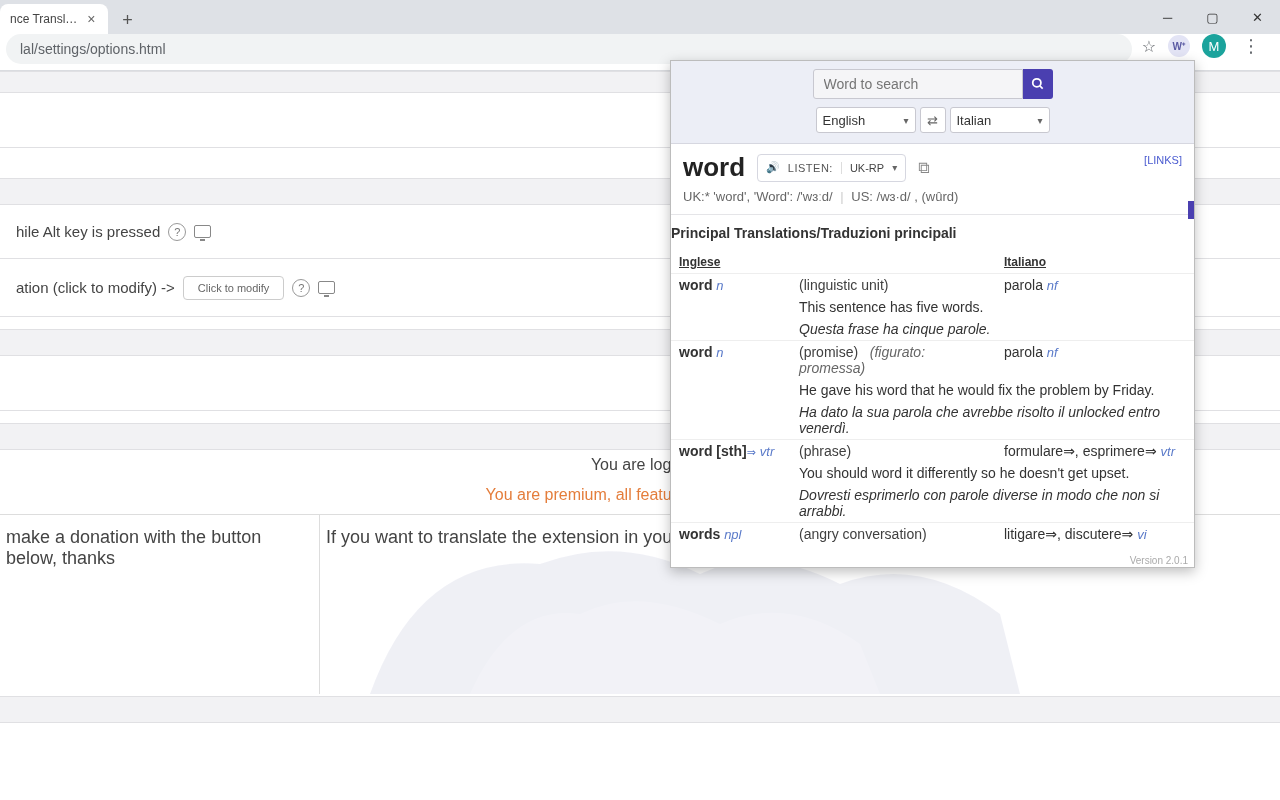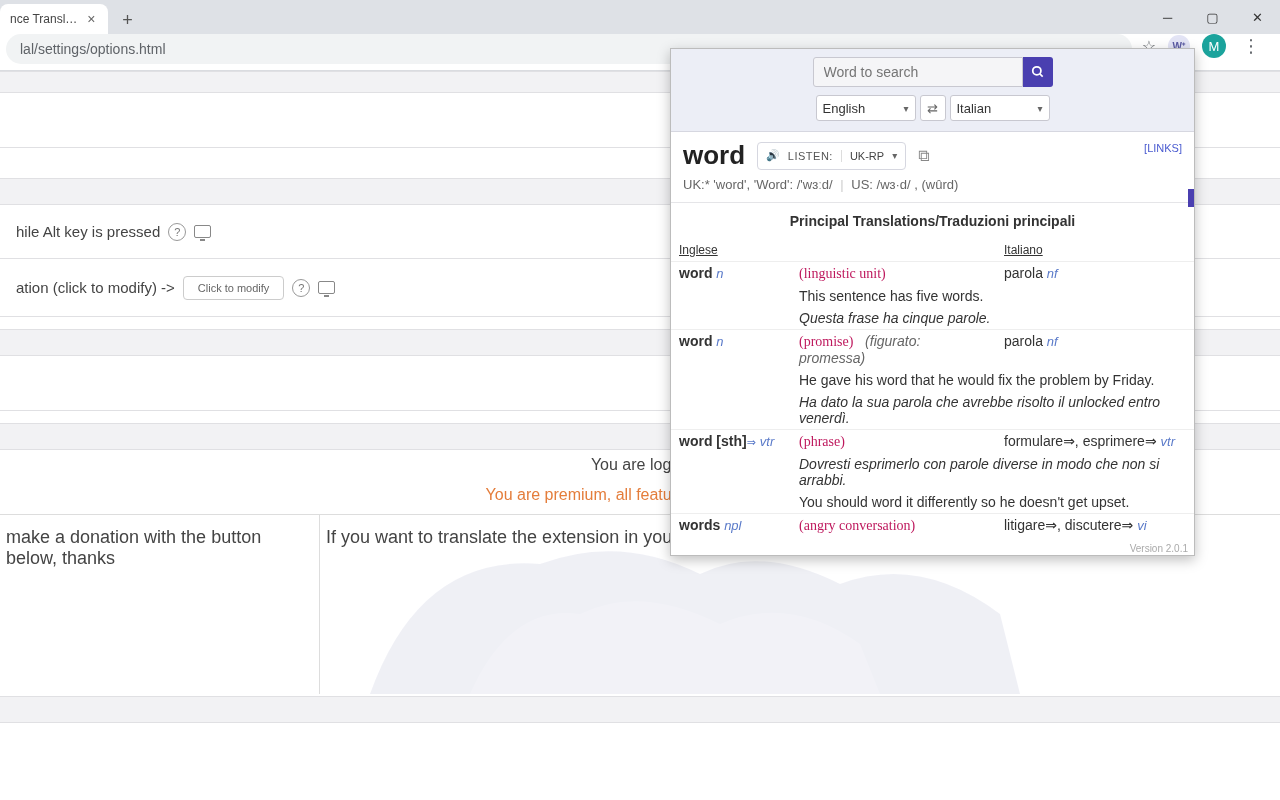--- a/index.html
+++ b/index.html
@@ -32,21 +32,21 @@
   
   .login-text { text-align: center; font-size: 16px; color: #444; padding: 6px 0; }
   .premium-text { text-align: center; font-size: 16px; color: #e47d3b; padding: 6px 0 10px; }
   
   .footer2col { display: flex; border-top: 1px solid #ddd; height: 180px; position: relative; }
   .footcol { padding: 12px 6px; font-size: 18px; color: #444; }
   .footcol.left { border-right: 1px solid #ddd; width: 320px; }
   .bg-silhouette { position: absolute; left: 320px; bottom: 0; width: 700px; height: 180px; opacity: 0.22; }
   
   
-  .popup { position: absolute; top: 48px; left: 670px; width: 525px; height: 508px; background: #fff; border: 1px solid #bcbcbc; box-shadow: 0 4px 12px rgba(0,0,0,0.25); display: flex; flex-direction: column; }
+  .popup { position: absolute; top: 60px; left: 670px; width: 525px; height: 508px; background: #fff; border: 1px solid #bcbcbc; box-shadow: 0 4px 12px rgba(0,0,0,0.25); display: flex; flex-direction: column; }
   .popup-head { background: #eceef6; padding: 8px 10px 10px; border-bottom: 1px solid #d6d7e0; position: relative; }
   .gear { position: absolute; top: 6px; right: 6px; color: #888; font-size: 14px; }
   .search-row { display: flex; justify-content: center; gap: 0; margin-bottom: 8px; }
   .search-input { width: 210px; height: 30px; background: #f5f5f7; border: 1px solid #c8c8d0; border-radius: 3px 0 0 3px; padding: 0 10px; font-size: 14px; color: #777; }
   .search-btn { width: 30px; height: 30px; background: #4a3fb0; border: none; border-radius: 0 3px 3px 0; color: #fff; display: flex; align-items: center; justify-content: center; }
   .lang-row { display: flex; justify-content: center; gap: 4px; }
   .lang-select { width: 100px; height: 26px; border: 1px solid #c8c8d0; border-radius: 3px; background: #fff; font-size: 13px; padding: 0 6px; display: flex; align-items: center; justify-content: space-between; }
   .swap { width: 26px; height: 26px; border: 1px solid #c8c8d0; border-radius: 3px; background: #fff; display: flex; align-items: center; justify-content: center; font-size: 13px; color: #666; }
   .chev { font-size: 10px; color: #666; }
   
@@ -57,29 +57,29 @@
   .listen-label { letter-spacing: 0.5px; }
   .accent { color: #444; border-left: 1px solid #ddd; padding-left: 8px; text-align: right; }
   .popout { color: #888; font-size: 16px; }
   .links-badge { position: absolute; right: 12px; top: 10px; color: #4a5bd0; font-size: 11px; font-variant: small-caps; }
   .pron { font-size: 13px; color: #666; margin-top: 6px; }
   .pron .sep { color: #ccc; padding: 0 4px; }
   
   .scroll-indicator { position: absolute; top: 140px; right: 0; width: 6px; height: 18px; background: #4a3fb0; }
   
   .trans-body { flex: 1; overflow: hidden; font-size: 14px; position: relative; }
-  .princ-title { text-align: center; font-weight: bold; padding: 10px 0; }
+  .princ-title { text-align: left; font-weight: bold; padding: 10px 0; }
   .dict-table { width: 100%; border-collapse: collapse; }
-  .dict-table th { text-align: left; font-size: 12px; text-decoration: underline; padding: 4px 8px; color: #333; font-weight: normal; border-bottom: 1px solid #eee; }
+  .dict-table th { text-align: left; font-size: 12px; text-decoration: underline; padding: 4px 8px; color: #333; font-weight: bold; border-bottom: 1px solid #eee; }
   .dict-table td { padding: 3px 8px; vertical-align: top; font-size: 14px; color: #333; border-top: 1px solid #eee; }
   .dict-table tr.samerow td { border-top: none; }
   .src-term { font-weight: bold; }
   .pos { color: #5a7ac9; font-style: italic; font-size: 13px; }
   .dst-pos { color: #5a7ac9; font-style: italic; font-size: 13px; }
-  .gloss { color: #be185d; font-family: Liberation Serif, serif; }
+  .gloss { color: #404040; }
   .fig { font-style: italic; color: #666; }
   .example-en { color: #333; }
   .example-it { color: #888; font-style: italic; }
   .arrow { color: #5a7ac9; font-size: 11px; }
   .version { position: absolute; bottom: 1px; right: 6px; font-size: 10px; color: #aaa; }
   
   .spacer-stack { display: flex; flex-direction: column; }
   .blank-row { height: 55px; border-bottom: 1px solid #e0e0e3; }
   .underband { background: #f2f2f4; height: 27px; border-top: 1px solid #e0e0e3; border-bottom: 1px solid #e0e0e3; margin-top: 35px; }
 </style>
@@ -227,25 +227,25 @@
             <td></td>
             <td colspan="2" class="example-it">Ha dato la sua parola che avrebbe risolto il unlocked entro venerdì.</td>
           </tr>
           <tr>
             <td><span class="src-term">word [sth]</span><span class="arrow">⇒</span> <span class="pos">vtr</span></td>
             <td><span class="gloss">(phrase)</span></td>
             <td>formulare⇒, esprimere⇒ <span class="dst-pos">vtr</span></td>
           </tr>
           <tr class="samerow">
             <td></td>
+            <td colspan="2" class="example-en">You should word it differently so he doesn't get upset.</td>
+          </tr>
+          <tr class="samerow">
+            <td></td>
             <td colspan="2" class="example-it">Dovresti esprimerlo con parole diverse in modo che non si arrabbi.</td>
-          </tr>
-          <tr class="samerow">
-            <td></td>
-            <td colspan="2" class="example-en">You should word it differently so he doesn't get upset.</td>
           </tr>
           <tr>
             <td><span class="src-term">words</span> <span class="pos">npl</span></td>
             <td><span class="gloss">(angry conversation)</span></td>
             <td>litigare⇒, discutere⇒ <span class="dst-pos">vi</span></td>
           </tr>
         </tbody>
       </table>
   </div>
   <span class="version">Version 2.0.1</span>

